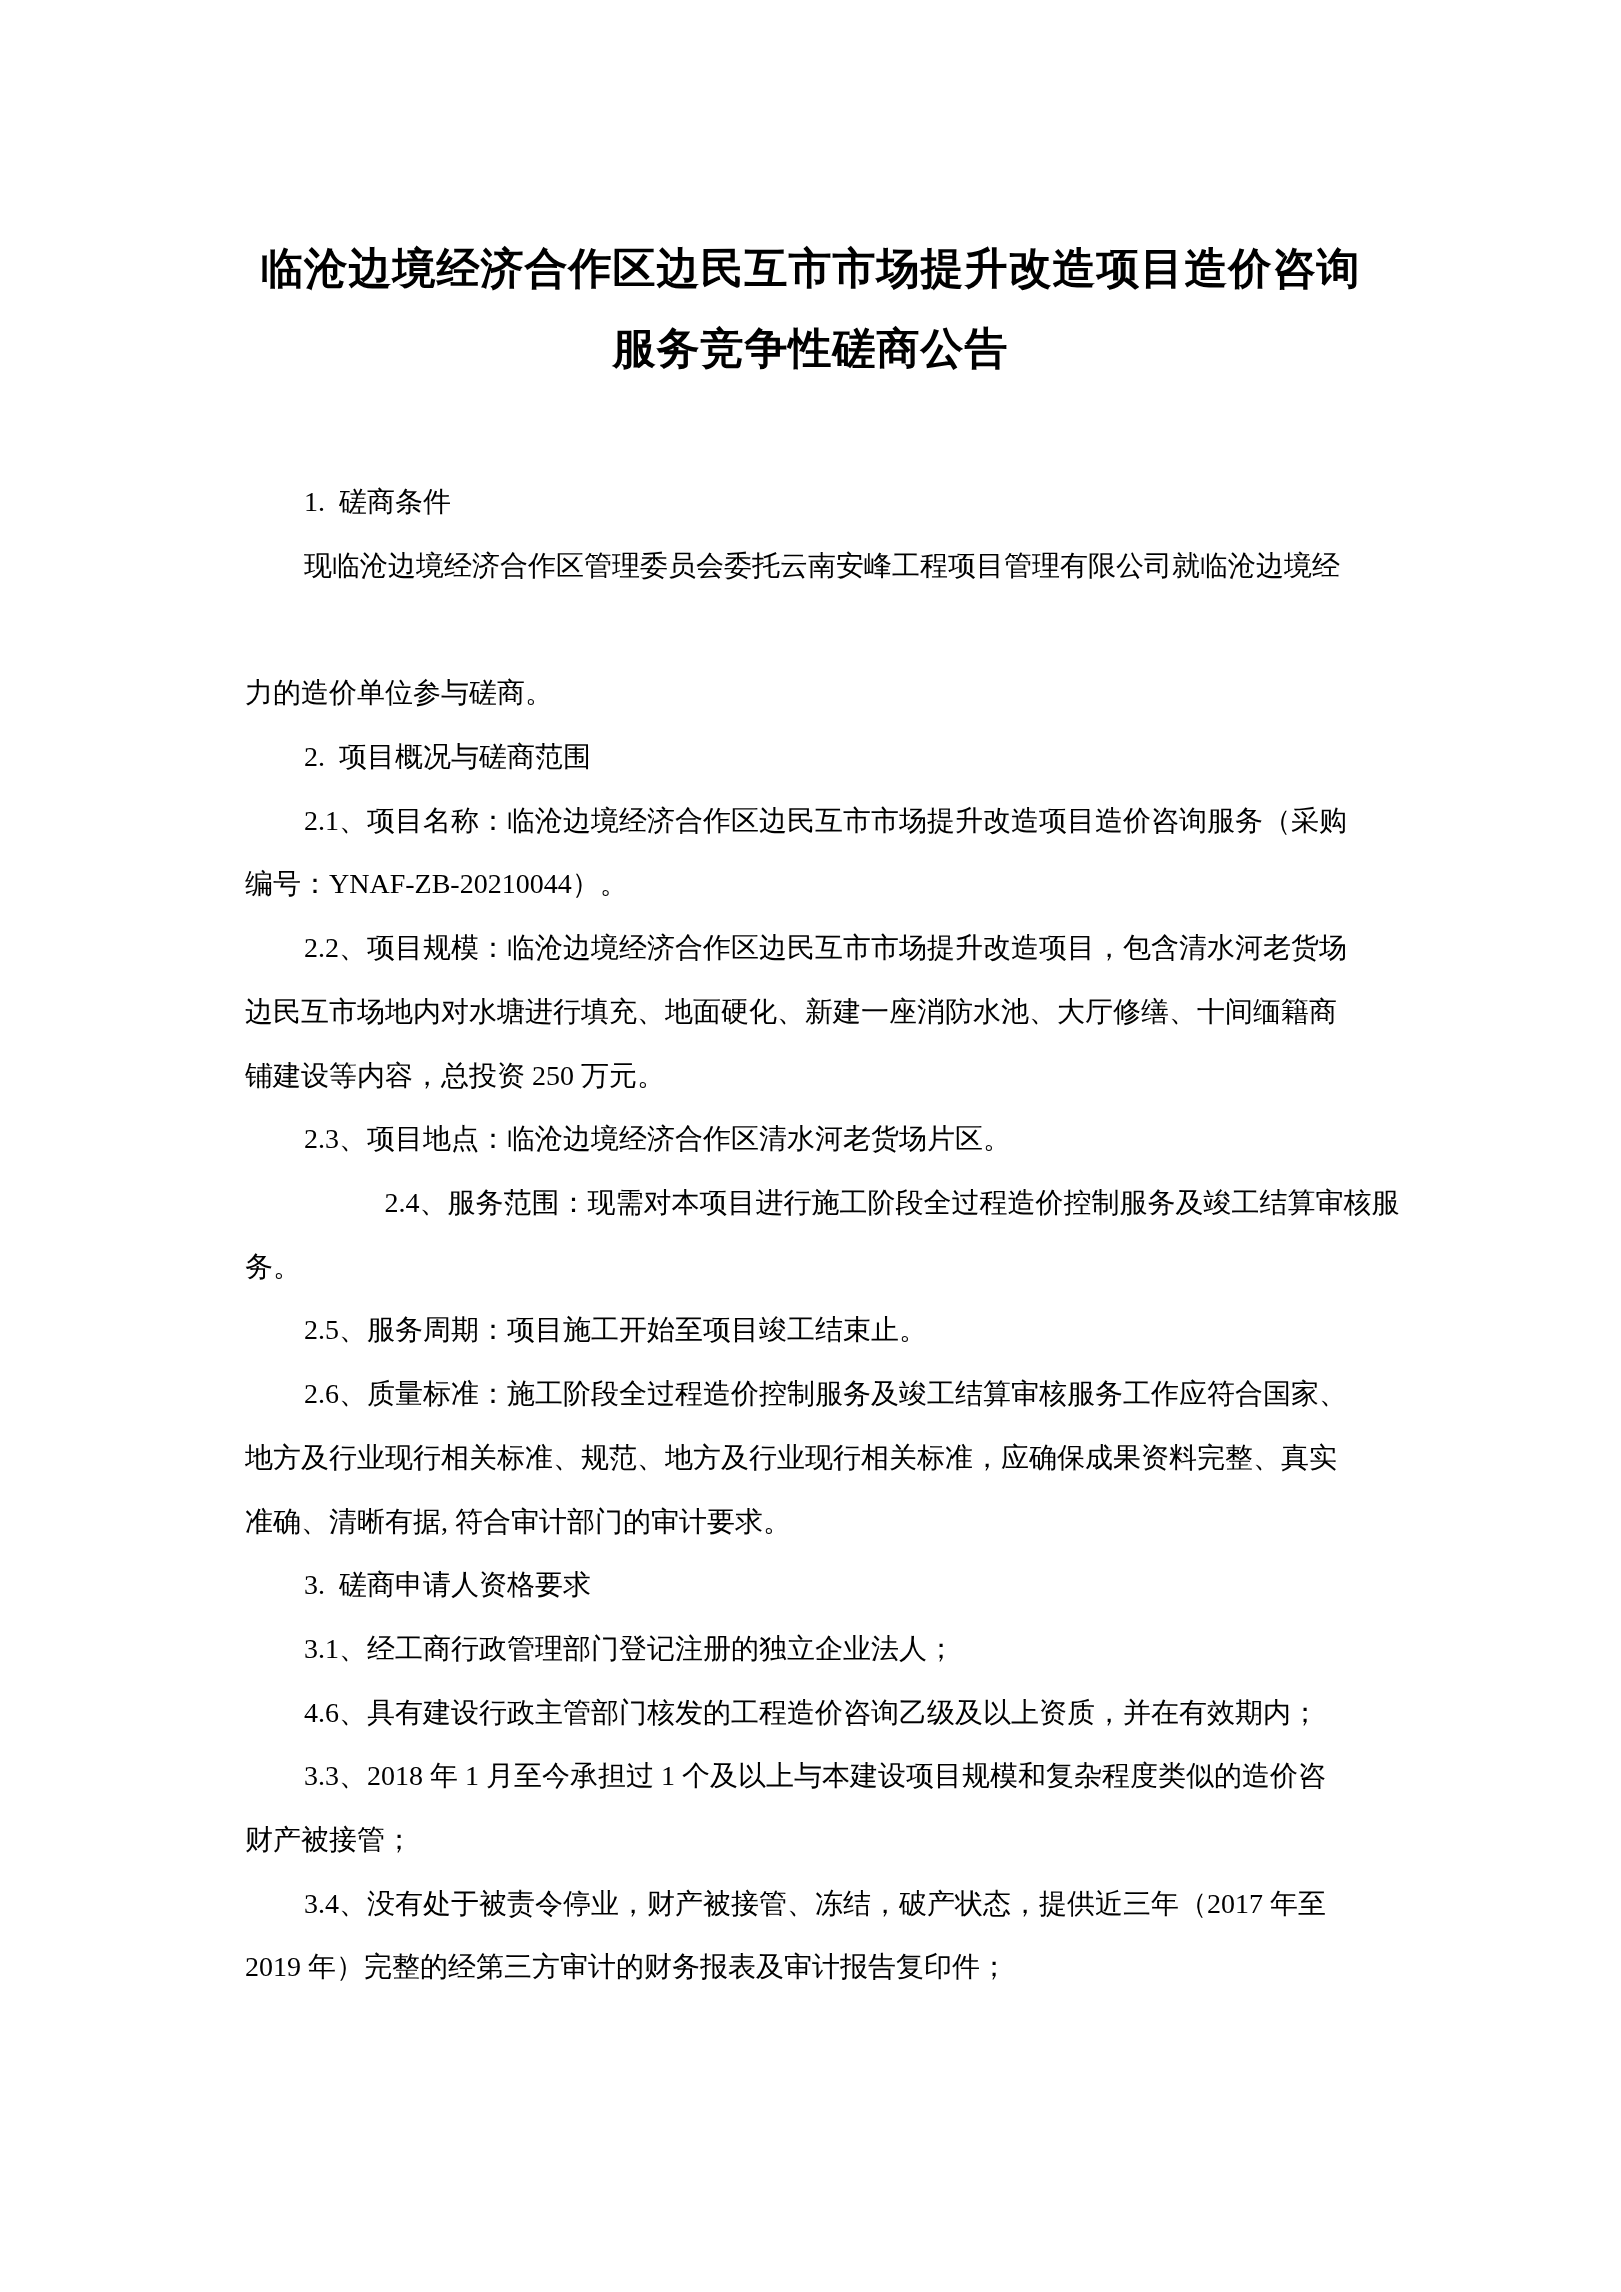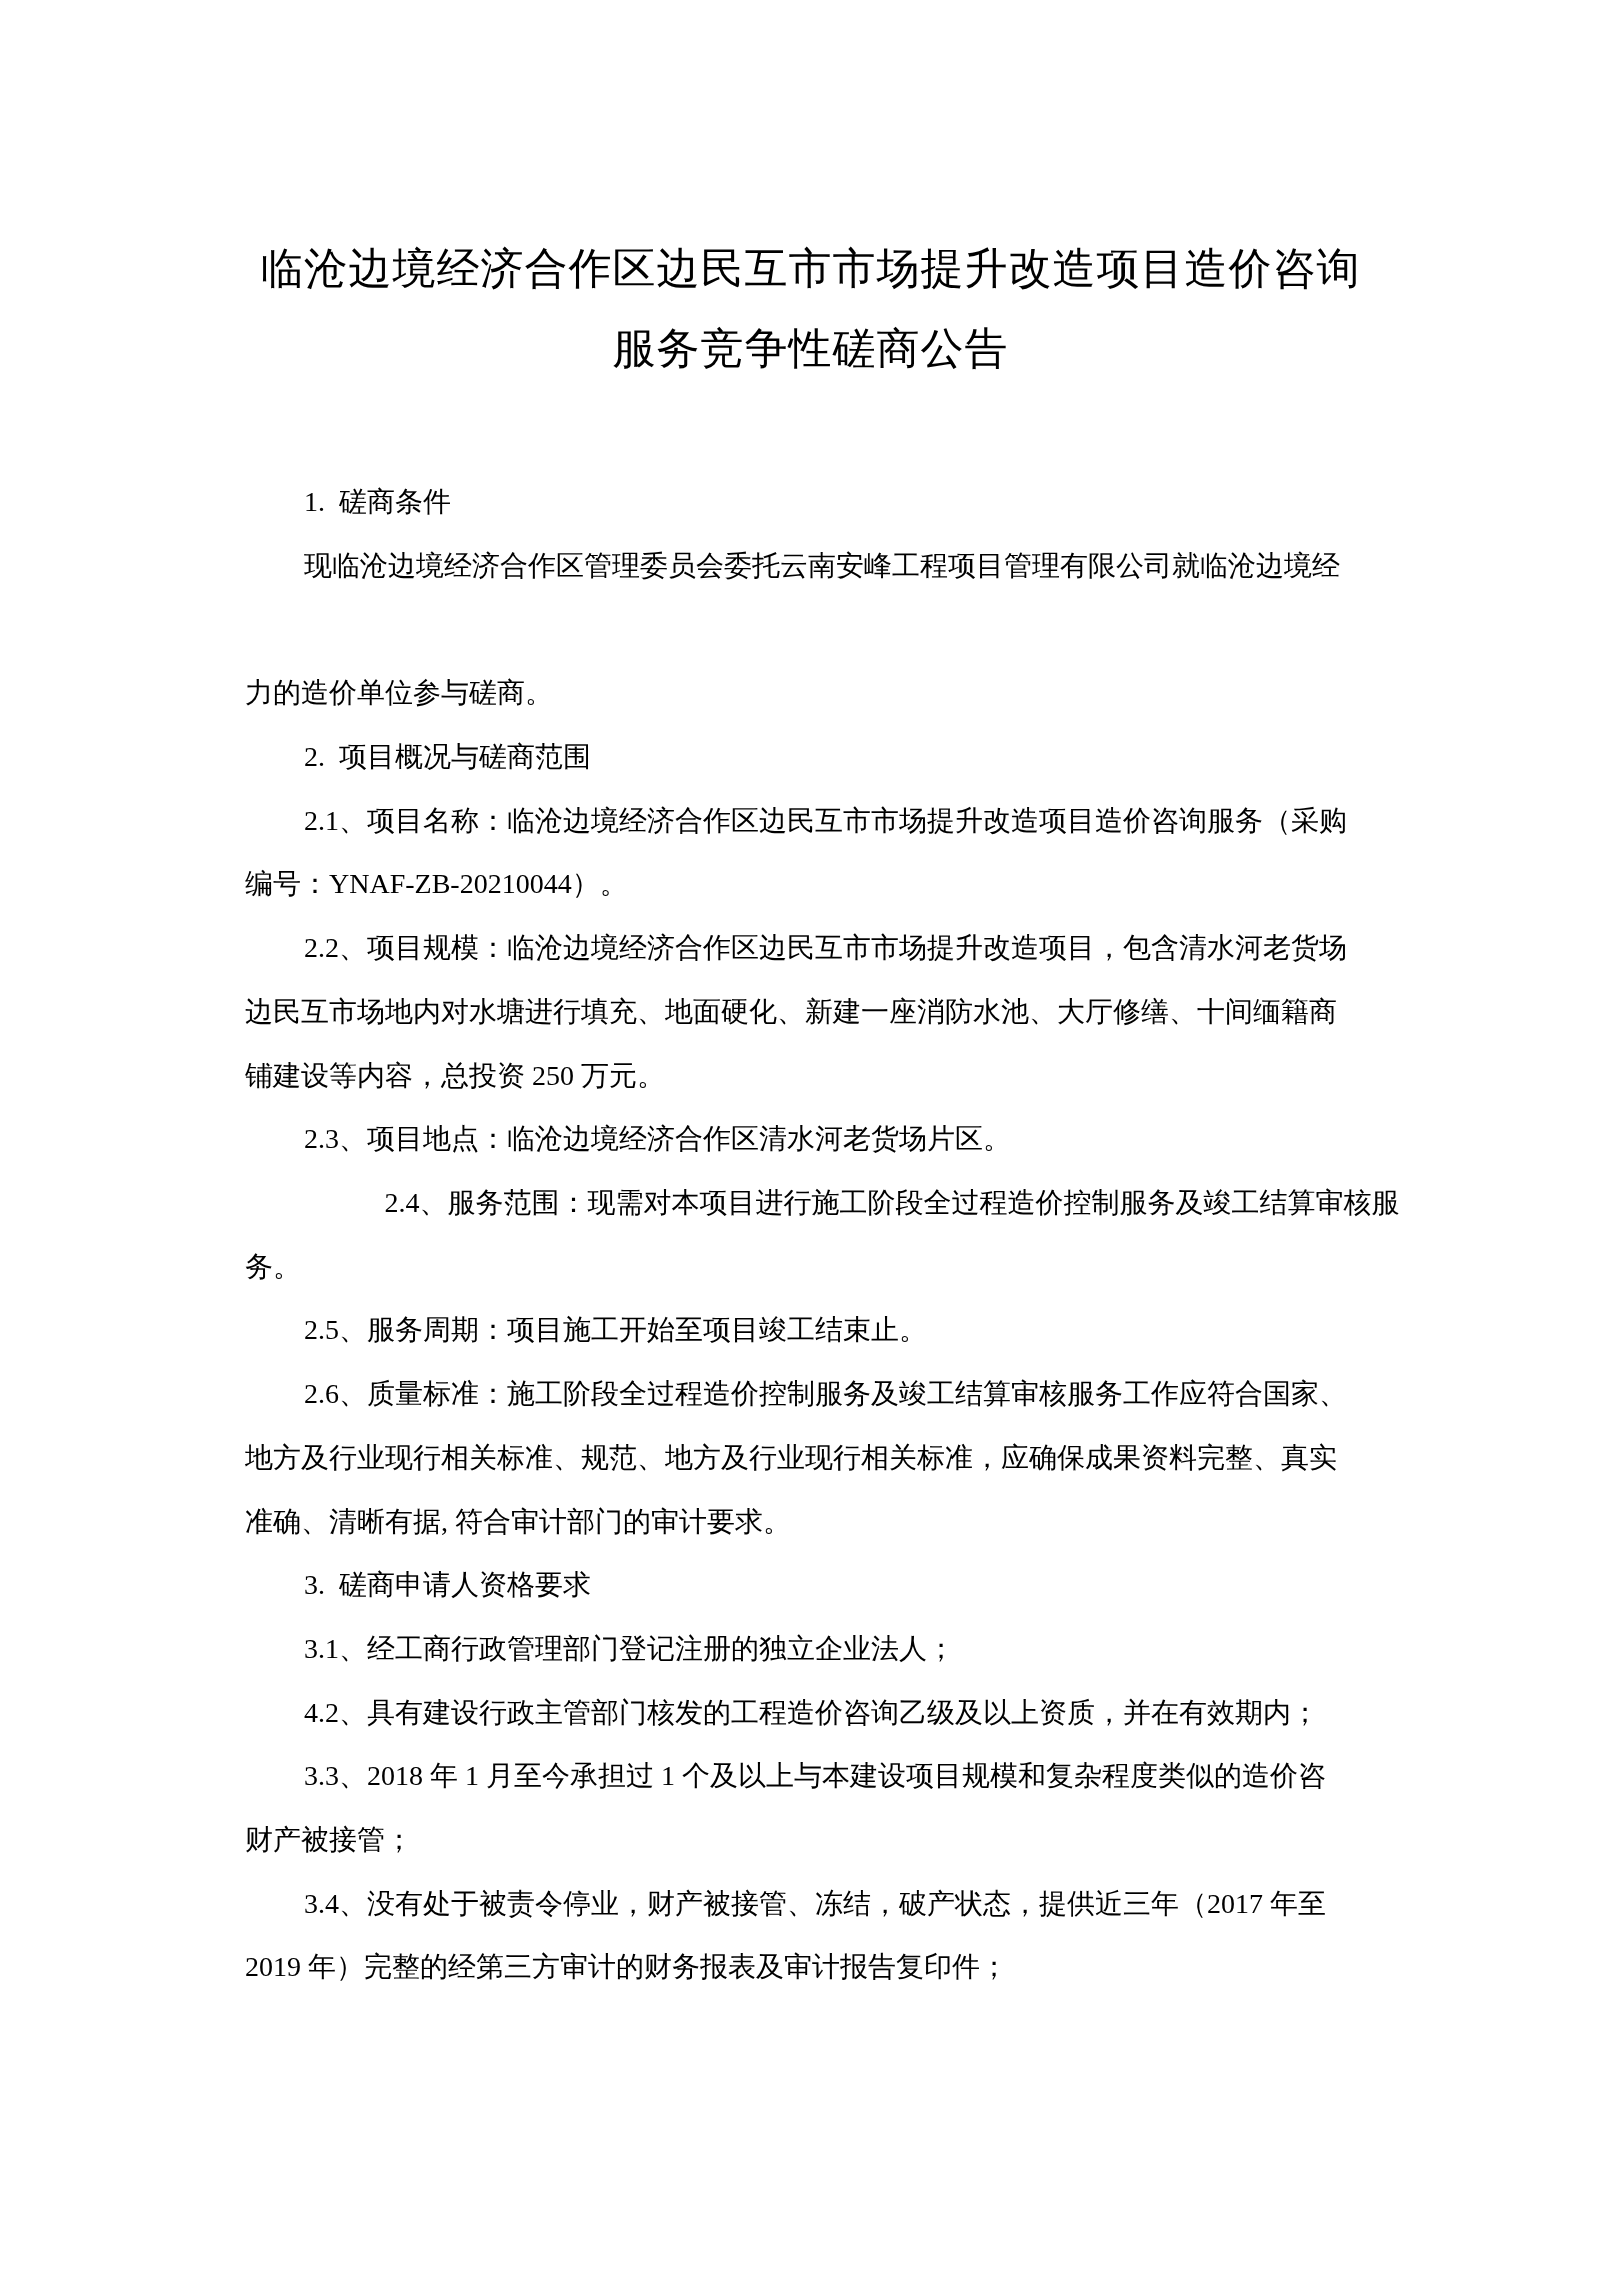--- a/index.html
+++ b/index.html
@@ -11,21 +11,21 @@
     background: #ffffff;
     color: #000000;
     font-family: "Liberation Serif", "DejaVu Serif", serif;
     overflow: hidden;
   }
   .title-line {
     position: absolute;
     left: 0;
     width: 100%;
     text-align: center;
-    font-weight: normal;
+    font-weight: bold;
     font-size: 43px;
     line-height: 1;
     letter-spacing: 1px;
     white-space: pre;
   }
   .title-line.l1 { top: 247px; }
   .title-line.l2 { top: 327px; }
   .doc-body { position: absolute; inset: 0; }
   .line {
     position: absolute;
@@ -56,20 +56,20 @@
       <div class="line flush" style="top: 1060px;">铺建设等内容，总投资 250 万元。</div>
       <div class="line indent" style="top: 1123px;">2.3、项目地点：临沧边境经济合作区清水河老货场片区。</div>
       <div class="line indent" style="top: 1187px; text-align: center;">2.4、服务范围：现需对本项目进行施工阶段全过程造价控制服务及竣工结算审核服</div>
       <div class="line flush" style="top: 1251px;">务。</div>
       <div class="line indent" style="top: 1314px;">2.5、服务周期：项目施工开始至项目竣工结束止。</div>
       <div class="line indent" style="top: 1378px;">2.6、质量标准：施工阶段全过程造价控制服务及竣工结算审核服务工作应符合国家、</div>
       <div class="line flush" style="top: 1442px;">地方及行业现行相关标准、规范、地方及行业现行相关标准，应确保成果资料完整、真实</div>
       <div class="line flush" style="top: 1506px;">准确、清晰有据, 符合审计部门的审计要求。</div>
       <div class="line heading" style="top: 1569px;">3.  磋商申请人资格要求</div>
       <div class="line indent" style="top: 1633px;">3.1、经工商行政管理部门登记注册的独立企业法人；</div>
-      <div class="line indent" style="top: 1697px;">4.2、具有建设行政主管部门核发的工程造价咨询乙级及以上资质，并在有效期内；</div>
+      <div class="line indent" style="top: 1697px;">4.6、具有建设行政主管部门核发的工程造价咨询乙级及以上资质，并在有效期内；</div>
       <div class="line indent" style="top: 1760px;">3.3、2018 年 1 月至今承担过 1 个及以上与本建设项目规模和复杂程度类似的造价咨</div>
       <div class="line flush" style="top: 1824px;">财产被接管；</div>
       <div class="line indent" style="top: 1888px;">3.4、没有处于被责令停业，财产被接管、冻结，破产状态，提供近三年（2017 年至</div>
       <div class="line flush" style="top: 1951px;">2019 年）完整的经第三方审计的财务报表及审计报告复印件；</div>
     </div>
 </div>
 
 
 </body></html>

